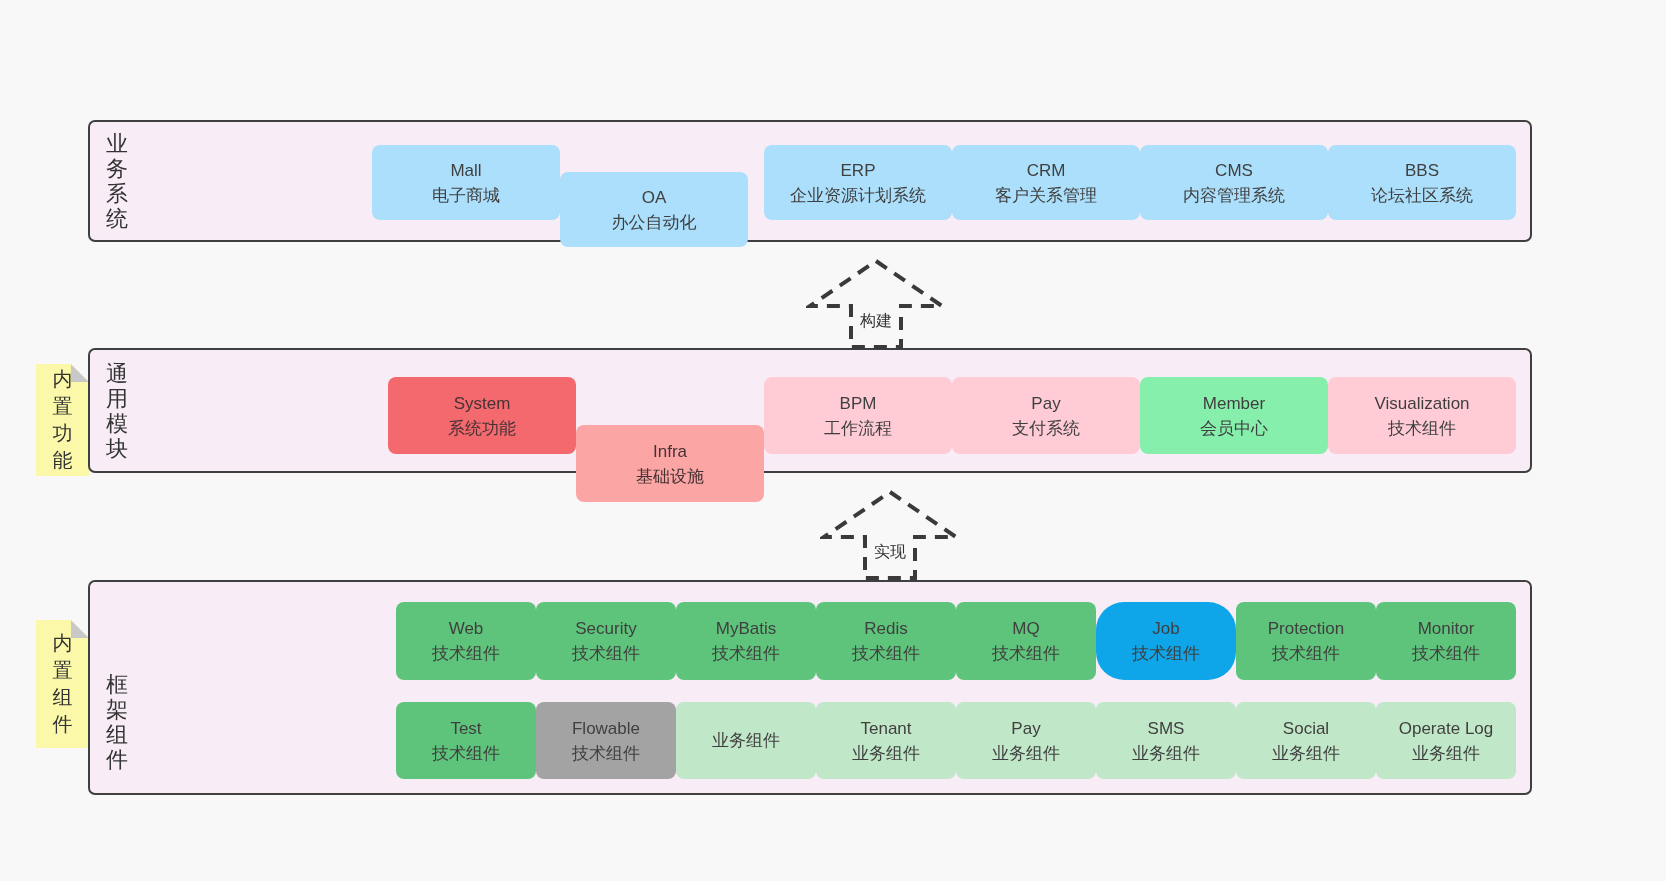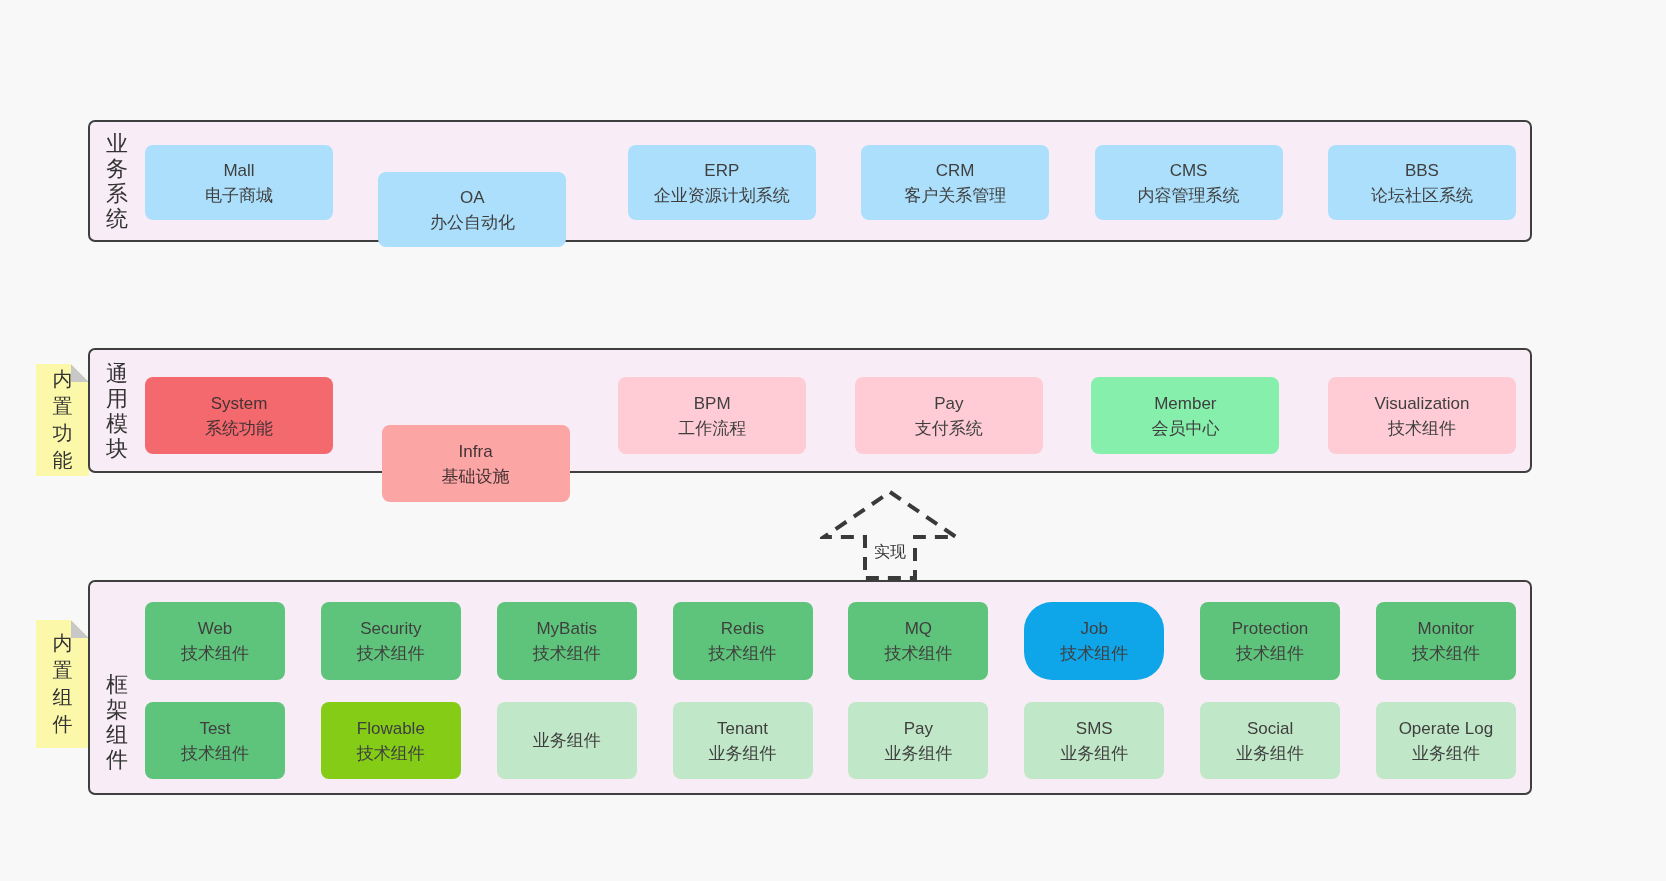--- a/index.html
+++ b/index.html
@@ -39,21 +39,21 @@
   .panel-label{
     position:absolute;left:13px;top:50%;transform:translateY(-50%);
     width:28px;font-size:22px;color:#333;
   }
   .panel-3 .panel-label{top:90px;transform:none;}
   .panel-label span{line-height:25px;text-align:center;}
   .vtext{display:flex;flex-direction:column;align-items:center;}
 
   
   .rows{position:absolute;inset:0;}
-  .row{position:absolute;left:55px;right:14px;display:flex;justify-content:space-between;gap:32px;}
+  .row{position:absolute;left:55px;right:14px;display:flex;justify-content:flex-end;}
   .panel-1 .row-0{top:23px;height:75px;}
   .panel-2 .row-0{top:27px;height:77px;}
   .panel-3 .row-0{top:20px;height:78px;}
   .panel-3 .row-1{top:120px;height:77px;}
   .box{
     border-radius:8px;display:flex;flex-direction:column;
     align-items:center;justify-content:center;
     font-size:17px;line-height:25px;text-align:center;height:100%;
   }
   .panel-1 .box,.panel-2 .box{width:188px;}
@@ -210,21 +210,21 @@
           <div class="box v-green" style="background: rgb(95, 196, 123);">
             <div class="bname">Monitor</div>
             <div class="bdesc">技术组件</div>
           </div>
         </div>
         <div class="row row-1">
           <div class="box v-green" style="background: rgb(95, 196, 123);">
             <div class="bname">Test</div>
             <div class="bdesc">技术组件</div>
           </div>
-          <div class="box v-green" style="background: #84cc16;">
+          <div class="box v-green" style="background: #a3a3a3;">
             <div class="bname">Flowable</div>
             <div class="bdesc">技术组件</div>
           </div>
           <div class="box v-green_light" style="background: rgb(192, 231, 199);">
             <div class="bdesc">业务组件</div>
           </div>
           <div class="box v-green_light" style="background: rgb(192, 231, 199);">
             <div class="bname">Tenant</div>
             <div class="bdesc">业务组件</div>
           </div>
@@ -241,20 +241,26 @@
             <div class="bdesc">业务组件</div>
           </div>
           <div class="box v-green_light" style="background: rgb(192, 231, 199);">
             <div class="bname">Operate Log</div>
             <div class="bdesc">业务组件</div>
           </div>
         </div>
       </div>
   </section>
 
+  <div class="arrow arrow-1">
+    <svg viewBox="0 0 140 92" width="140" height="92">
+      <path d="M70 3 L136 48 L95 48 L95 89 L45 89 L45 48 L4 48 Z" fill="none" stroke="#3a3a3a" stroke-width="4" stroke-dasharray="13 9"></path>
+    </svg>
+    <span class="arrow-label">构建</span>
+  </div>
 
   <div class="arrow arrow-2">
     <svg viewBox="0 0 140 92" width="140" height="92">
       <path d="M70 3 L136 48 L95 48 L95 89 L45 89 L45 48 L4 48 Z" fill="none" stroke="#3a3a3a" stroke-width="4" stroke-dasharray="13 9"></path>
     </svg>
     <span class="arrow-label">实现</span>
   </div>
 
 </div>
 

